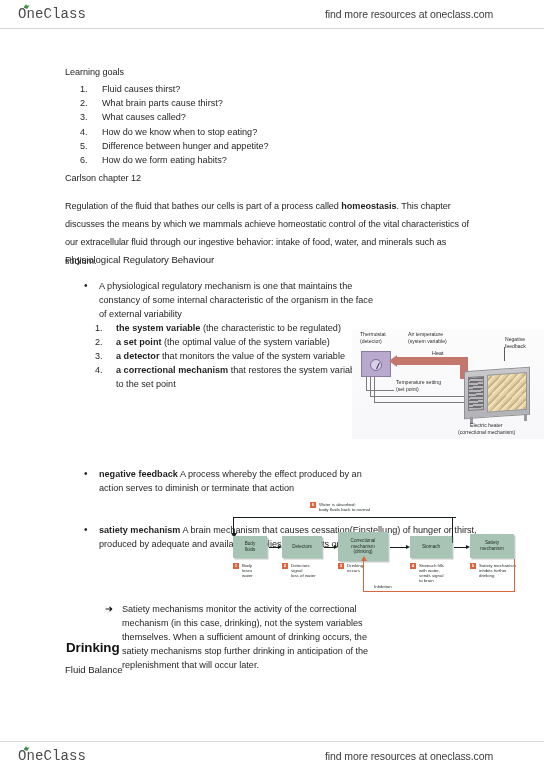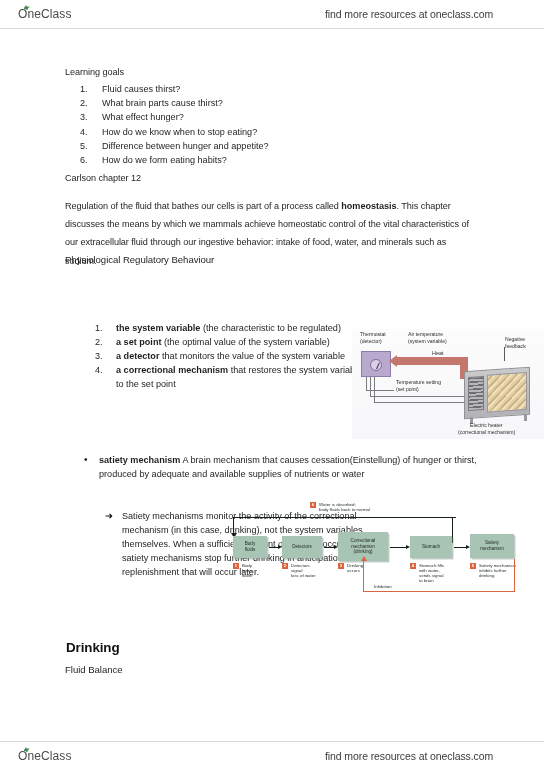--- a/index.html
+++ b/index.html
@@ -14,22 +14,22 @@
 
   
   .brandbar {
     position: absolute; left: 0; width: 544px; height: 29px;
     display: flex; align-items: center;
   }
   .brandbar.top { top: 0; border-bottom: 1px solid #d8d8d8; }
   .brandbar.bottom { top: 741px; border-top: 1px solid #d8d8d8; }
   .logo-wrap { position: absolute; left: 18px; display: flex; align-items: baseline; }
   .logo-text {
-    font-family: Liberation Sans, sans-serif;
-    font-size: 12px; letter-spacing: .1px; color: #4a4a4a; font-weight: 400;
+    font-family: Liberation Mono, monospace;
+    font-size: 14px; letter-spacing: .1px; color: #4a4a4a; font-weight: 400;
     position: relative;
   }
   .logo-leaf {
     position: absolute; left: 5.5px; top: -2px; width: 6px; height: 5px;
     background: #3f8a4e;
     clip-path: polygon(0% 70%, 45% 0%, 55% 35%, 100% 25%, 60% 100%);
   }
   .tagline {
     position: absolute; left: 315px;
     font-size: 10.5px; color: #3c3c3c; letter-spacing: -0.1px; padding-left: 10px;
@@ -160,49 +160,53 @@
 
   <div class="doc">
 
     <div class="block" style="left:65px; top:36px; width:320px;">
       <div class="h-line">Learning goals</div>
     </div>
 
     <ol class="num block" style="left:80px; top:54px; width:300px;">
       <li><span class="n">1.</span><span>Fluid causes thirst?</span></li>
       <li><span class="n">2.</span><span>What brain parts cause thirst?</span></li>
-      <li><span class="n">3.</span><span>What effect hunger?</span></li>
+      <li><span class="n">3.</span><span>What causes called?</span></li>
       <li><span class="n">4.</span><span>How do we know when to stop eating?</span></li>
       <li><span class="n">5.</span><span>Difference between hunger and appetite?</span></li>
       <li><span class="n">6.</span><span>How do we form eating habits?</span></li>
     </ol>
 
     <div class="block h-line" style="left:65px; top:142px;">Carlson chapter 12</div>
 
     <div class="block" style="left:65px; top:166px; width:415px;">
       <span class="h-line">Regulation of the fluid that bathes our cells is part of a process called </span><b class="h-line">homeostasis</b><span class="h-line">. This chapter discusses the means by which we mammals achieve homeostatic control of the vital characteristics of our extracellular fluid through our ingestive behavior: intake of food, water, and minerals such as sodium.</span>
     </div>
 
     <div class="block sec-title" style="left:65px; top:225px;">Physiological Regulatory Behaviour</div>
 
+    <div class="block bul" style="left:80px; top:250px; width:300px;">A physiological regulatory mechanism is one that maintains the constancy of some internal characteristic of the organism in the face of external variability</div>
 
 
     <div class="block" style="left:95px; top:292px; width:275px;">
       <div class="sub-num"><span class="n">1.</span><b>the system variable</b><span> (the characteristic to be regulated)</span></div>
       <div class="sub-num"><span class="n">2.</span><b>a set point</b><span> (the optimal value of the system variable)</span></div>
       <div class="sub-num"><span class="n">3.</span><b>a detector</b><span> that monitors the value of the system variable</span></div>
       <div class="sub-num"><span class="n">4.</span><b>a correctional mechanism</b><span> that restores the system variable to the set point</span></div>
     </div>
 
+    <div class="block bul" style="left:80px; top:396px; width:290px;">
+      <b>negative feedback</b><span> A process whereby the effect produced by an action serves to diminish or terminate that action</span>
+    </div>
 
     <div class="block bul" style="left:80px; top:424px; width:400px;">
       <b>satiety mechanism</b><span> A brain mechanism that causes cessation(Einstellung) of hunger or thirst, produced by adequate and available supplies of nutrients or water</span>
     </div>
 
-    <div class="block arr" style="left:105px; top:452px; width:370px;">
+    <div class="block arr" style="left:105px; top:475px; width:370px;">
       <span style="display:block; width:260px;">Satiety mechanisms monitor the activity of the correctional mechanism (in this case, drinking), not the system variables themselves. When a sufficient amount of drinking occurs, the satiety mechanisms stop further drinking in anticipation of the replenishment that will occur later.</span>
     </div>
 
     <div class="block big-title" style="left:66px; top:611px;">Drinking</div>
     <div class="block sec-title" style="left:65px; top:635px;">Fluid Balance</div>
 
     <div class="fig-thermo">
       <div class="fx" style="left:8px; top:2px;">Thermostat</div>
       <div class="fx" style="left:8px; top:9px;">(detector)</div>
 

